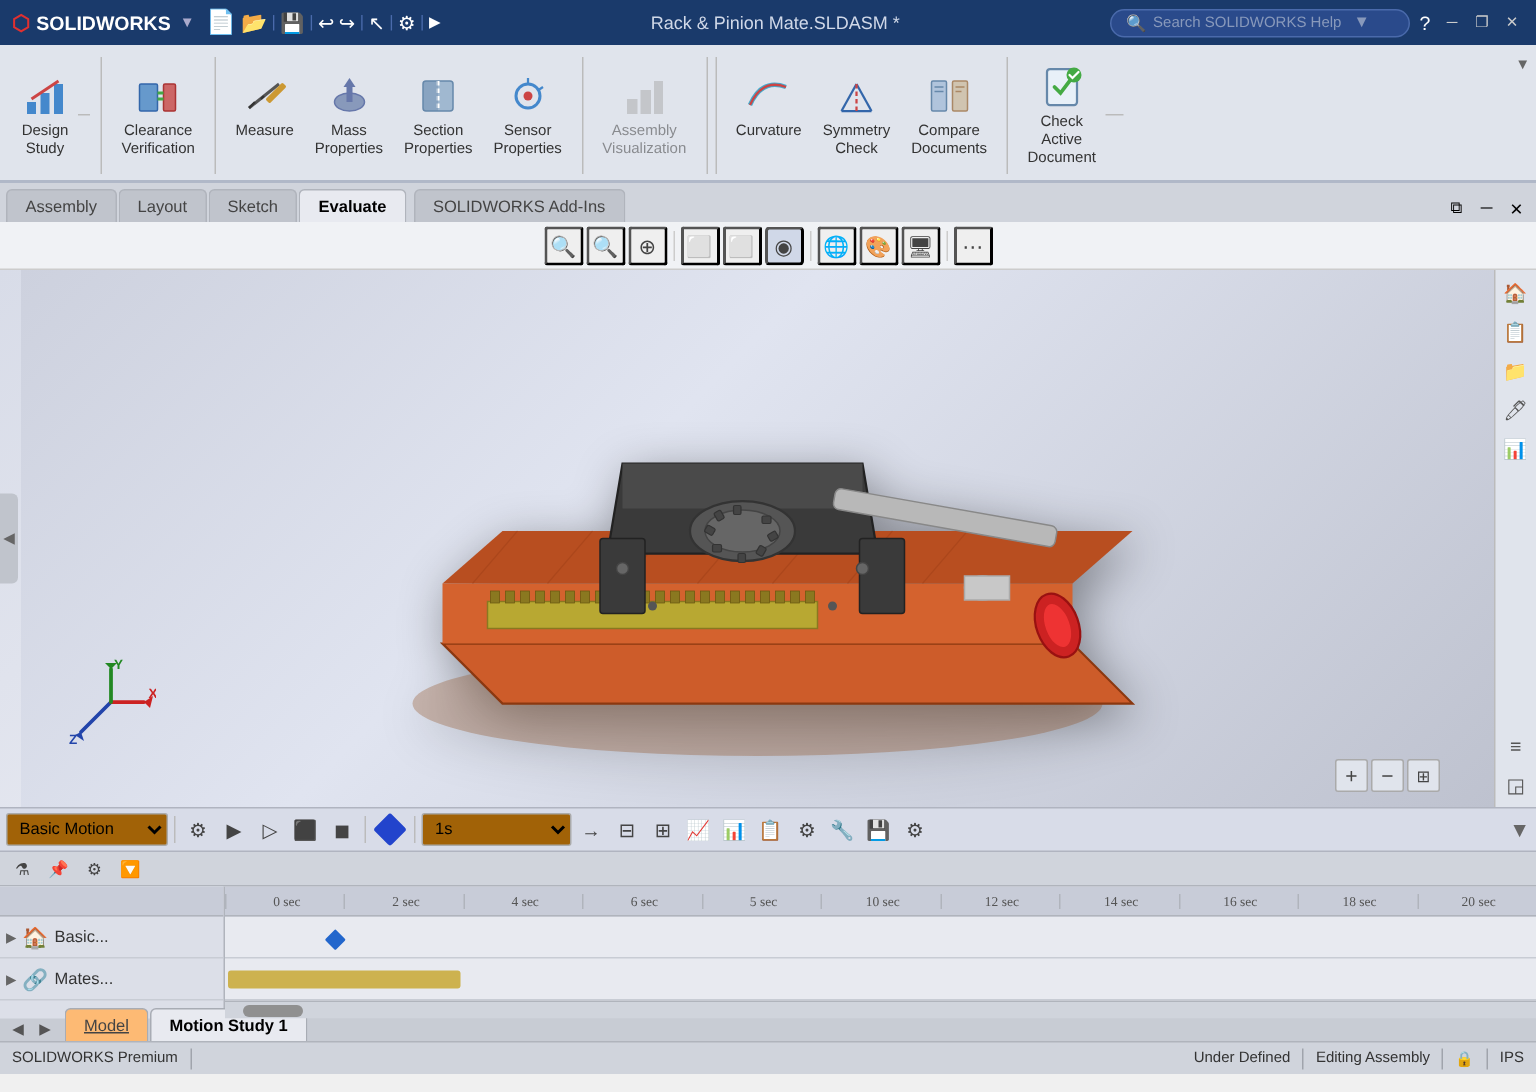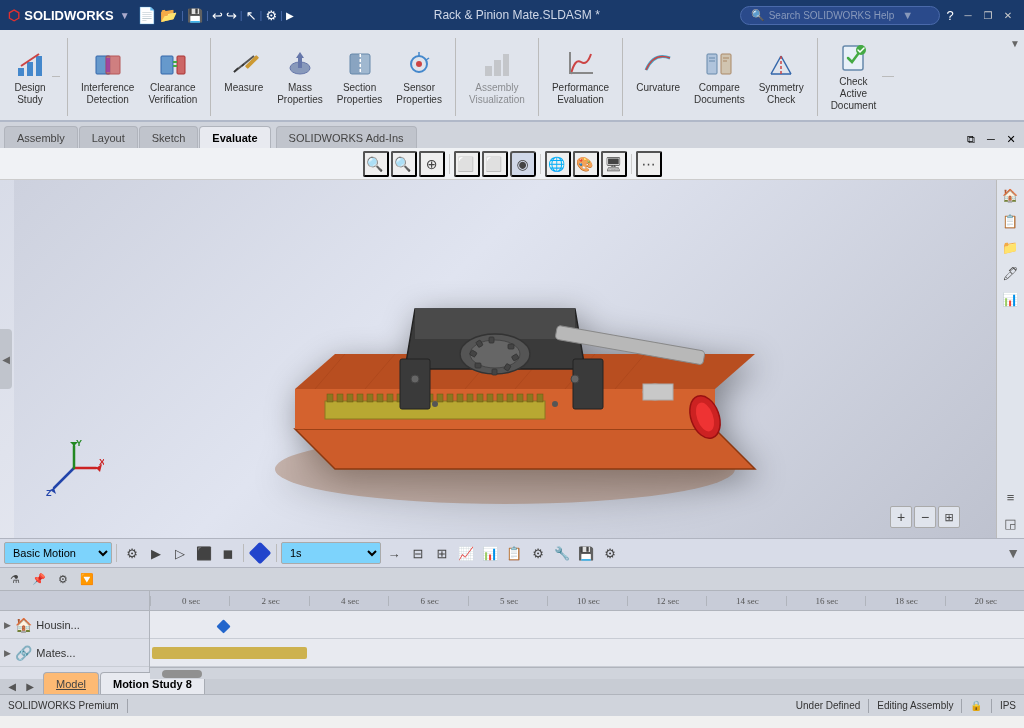--- a/index.html
+++ b/index.html
@@ -114,21 +114,21 @@
       width: 60px; height: 60px;
     }
 
     
     #motion-bar {
       width: 100%; height: 30px; background: #d8dce8;
       display: flex; align-items: center; padding: 0 4px; gap: 2px;
       border-top: 1px solid #b0b4c0; border-bottom: 1px solid #b0b4c0;
     }
     .mb-select {
-      height: 22px; background: #7dd3fc; border: 1px solid #aaa; border-radius: 2px;
+      height: 22px; background: #a16207; border: 1px solid #aaa; border-radius: 2px;
       padding: 0 4px; font-size: 11px; min-width: 100px;
     }
     .mb-btn {
       width: 22px; height: 22px; display: flex; align-items: center; justify-content: center;
       cursor: pointer; border-radius: 2px; font-size: 13px; color: #444;
     }
     .mb-sep { width: 1px; height: 18px; background: #bbb; margin: 0 2px; }
     .mb-spacer { flex: 1; }
     .mb-expand { cursor: pointer; color: #666; font-size: 14px; }
 
@@ -261,30 +261,20 @@
     <div class="ribbon-group-label"></div>
   </div>
 
   <div class="ribbon-sep"></div>
 
   <div class="ribbon-group">
     <div class="ribbon-group-items">
       <div class="ribbon-btn">
         <div class="icon">
           <svg width="32" height="32" viewBox="0 0 32 32">
-            <rect x="4" y="8" width="14" height="18" rx="1" fill="#6699cc" stroke="#3366aa" stroke-width="1"></rect>
-            <rect x="14" y="8" width="14" height="18" rx="1" fill="#cc6666" stroke="#aa3333" stroke-width="1" opacity="0.8"></rect>
-            <rect x="14" y="10" width="4" height="14" fill="#9933aa" opacity="0.7"></rect>
-          </svg>
-        </div>
-        <span class="btn-label">Interference<br>Detection</span>
-      </div>
-      <div class="ribbon-btn">
-        <div class="icon">
-          <svg width="32" height="32" viewBox="0 0 32 32">
             <rect x="4" y="8" width="12" height="18" rx="1" fill="#6699cc" stroke="#3366aa" stroke-width="1"></rect>
             <rect x="20" y="8" width="8" height="18" rx="1" fill="#cc6666" stroke="#aa3333" stroke-width="1"></rect>
             <line x1="16" y1="14" x2="20" y2="14" stroke="#44aa44" stroke-width="2"></line>
             <line x1="16" y1="18" x2="20" y2="18" stroke="#44aa44" stroke-width="2"></line>
           </svg>
         </div>
         <span class="btn-label">Clearance<br>Verification</span>
       </div>
     </div>
     <div class="ribbon-group-label"></div>
@@ -353,74 +343,59 @@
           </svg>
         </div>
         <span class="btn-label">Assembly<br>Visualization</span>
       </div>
     </div>
     <div class="ribbon-group-label"></div>
   </div>
 
   <div class="ribbon-sep"></div>
 
+
+  <div class="ribbon-sep"></div>
+
   <div class="ribbon-group">
     <div class="ribbon-group-items">
       <div class="ribbon-btn">
         <div class="icon">
           <svg width="32" height="32" viewBox="0 0 32 32">
-            <path d="M6 26 Q10 10 16 14 Q22 18 26 6" stroke="#cc4444" stroke-width="2" fill="none"></path>
-            <rect x="4" y="24" width="24" height="2" fill="#888"></rect>
-            <rect x="4" y="4" width="2" height="22" fill="#888"></rect>
-          </svg>
-        </div>
-        <span class="btn-label">Performance<br>Evaluation</span>
-      </div>
-    </div>
-    <div class="ribbon-group-label"></div>
-  </div>
-
-  <div class="ribbon-sep"></div>
-
-  <div class="ribbon-group">
-    <div class="ribbon-group-items">
-      <div class="ribbon-btn">
-        <div class="icon">
-          <svg width="32" height="32" viewBox="0 0 32 32">
             <path d="M4 22 Q12 4 28 10" stroke="#44aacc" stroke-width="3" fill="none"></path>
             <path d="M4 22 Q12 4 28 10" stroke="#cc4444" stroke-width="1.5" fill="none" stroke-dasharray="60" stroke-dashoffset="20"></path>
           </svg>
         </div>
         <span class="btn-label">Curvature</span>
+      </div>
+      <div class="ribbon-btn">
+        <div class="icon">
+          <svg width="32" height="32" viewBox="0 0 32 32">
+            <polygon points="6,26 16,8 16,8" fill="#6699cc"></polygon>
+            <polygon points="26,26 16,8 16,8" fill="#99aacc"></polygon>
+            <line x1="6" y1="26" x2="16" y2="8" stroke="#3366aa" stroke-width="1.5"></line>
+            <line x1="26" y1="26" x2="16" y2="8" stroke="#3366aa" stroke-width="1.5"></line>
+            <line x1="6" y1="26" x2="26" y2="26" stroke="#3366aa" stroke-width="1.5"></line>
+            <line x1="16" y1="8" x2="16" y2="26" stroke="#cc4444" stroke-width="1.5" stroke-dasharray="3,2"></line>
+          </svg>
+        </div>
+        <span class="btn-label">Symmetry<br>Check</span>
       </div>
       <div class="ribbon-btn">
         <div class="icon">
           <svg width="32" height="32" viewBox="0 0 32 32">
             <rect x="4" y="6" width="10" height="20" rx="1" fill="#b0c4dc" stroke="#6688aa" stroke-width="1"></rect>
             <rect x="18" y="6" width="10" height="20" rx="1" fill="#d0c4b0" stroke="#aa8866" stroke-width="1"></rect>
             <line x1="6" y1="10" x2="12" y2="10" stroke="#6688aa" stroke-width="1"></line>
             <line x1="6" y1="13" x2="12" y2="13" stroke="#6688aa" stroke-width="1"></line>
             <line x1="20" y1="10" x2="26" y2="10" stroke="#aa8866" stroke-width="1"></line>
             <line x1="20" y1="13" x2="24" y2="13" stroke="#aa8866" stroke-width="1"></line>
           </svg>
         </div>
         <span class="btn-label">Compare<br>Documents</span>
-      </div>
-      <div class="ribbon-btn">
-        <div class="icon">
-          <svg width="32" height="32" viewBox="0 0 32 32">
-            <polygon points="6,26 16,8 16,8" fill="#6699cc"></polygon>
-            <polygon points="26,26 16,8 16,8" fill="#99aacc"></polygon>
-            <line x1="6" y1="26" x2="16" y2="8" stroke="#3366aa" stroke-width="1.5"></line>
-            <line x1="26" y1="26" x2="16" y2="8" stroke="#3366aa" stroke-width="1.5"></line>
-            <line x1="6" y1="26" x2="26" y2="26" stroke="#3366aa" stroke-width="1.5"></line>
-            <line x1="16" y1="8" x2="16" y2="26" stroke="#cc4444" stroke-width="1.5" stroke-dasharray="3,2"></line>
-          </svg>
-        </div>
-        <span class="btn-label">Symmetry<br>Check</span>
       </div>
     </div>
     <div class="ribbon-group-label"></div>
   </div>
 
   <div class="ribbon-sep"></div>
 
   <div class="ribbon-group">
     <div class="ribbon-group-items">
       <div class="ribbon-btn">
@@ -646,21 +621,21 @@
 
   <div id="timeline-content">
 
     <div id="timeline-left">
 
       <div style="height:20px;background:#c8ccd8;border-bottom:1px solid #b0b4bc;"></div>
 
       <div class="tl-row">
         <span class="expander">▶</span>
         <span class="row-icon" style="font-size:14px;color:#cc6633;">🏠</span>
-        <span class="row-label">Housin...</span>
+        <span class="row-label">Basic...</span>
       </div>
 
       <div class="tl-row">
         <span class="expander">▶</span>
         <span class="row-icon" style="font-size:14px;color:#6688cc;">🔗</span>
         <span class="row-label">Mates...</span>
       </div>
     </div>
 
     <div id="timeline-right">
@@ -701,21 +676,21 @@
 
 <div id="bottom-tabs">
   <div class="bottom-tab-nav">
     <span class="btn-nav">◀</span>
     <span class="btn-nav">▶</span>
   </div>
   <div class="bottom-tab">
     <span>Model</span>
   </div>
   <div class="bottom-tab active">
-    <span>Motion Study 8</span>
+    <span>Motion Study 1</span>
   </div>
 </div>
 
 <div id="status-bar">
   <span>SOLIDWORKS Premium</span>
   <div class="status-sep"></div>
   <div class="status-right">
     <span>Under Defined</span>
     <div class="status-sep"></div>
     <span>Editing Assembly</span>

